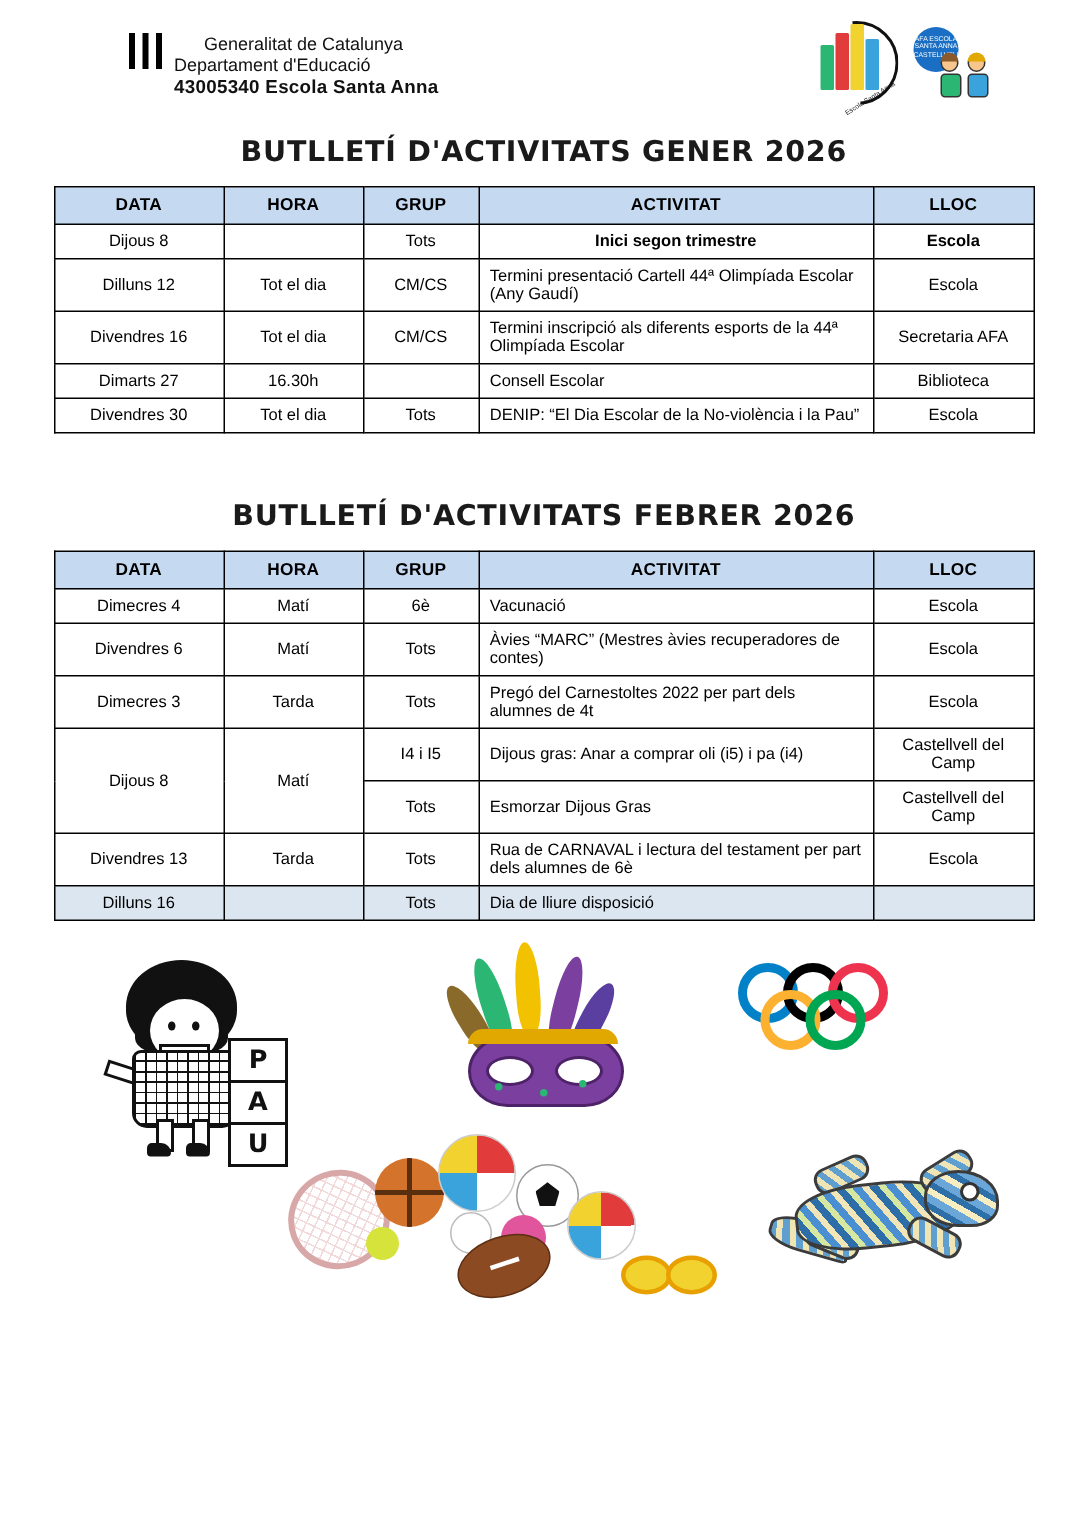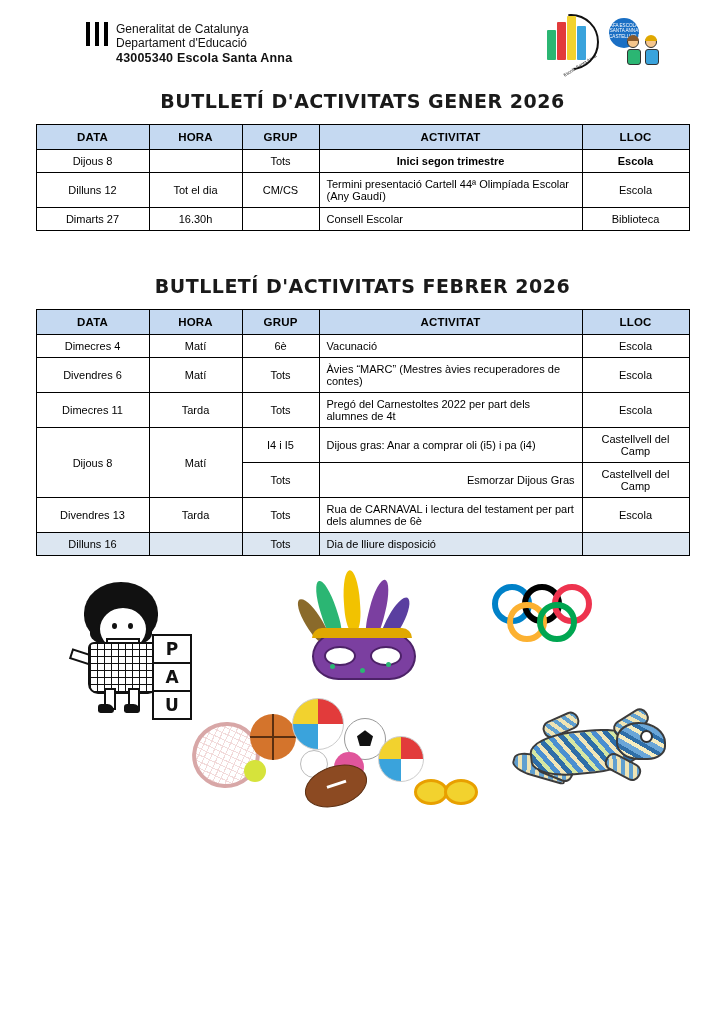--- a/index.html
+++ b/index.html
@@ -41,21 +41,21 @@
     display: block;
     width: 4px;
     background: #000;
   }
   .gencat-mark span:nth-child(2) { height: 100%; }
   .gencat-text {
     line-height: 1.18;
     font-size: 11.5px;
     color: #111;
   }
-  .gencat-text .l1 { font-size: 12px; }
+  .gencat-text .l1 { font-size: 12px; margin-left: 20px; }
   .gencat-text .l2 { font-size: 12px; }
   .gencat-text .l3 { font-weight: bold; font-size: 12.5px; letter-spacing: .2px; margin-top: 1px;}
 
   .logo-right {
     position: absolute;
     right: 60px;
     top: 12px;
     display: flex;
     align-items: flex-start;
     gap: 8px;
@@ -152,21 +152,21 @@
     letter-spacing: .2px;
     padding: 6px 4px;
   }
   .c-data  { width: 98px;  text-align: center; }
   .c-hora  { width: 78px;  text-align: center; }
   .c-grup  { width: 62px;  text-align: center; }
   .c-act   { width: 248px; text-align: left; }
   .c-lloc  { width: 92px;  text-align: center; }
   tr.shade td { background: #dce6f1; }
   td.bold-center { font-weight: bold; text-align: center; }
-  td.ct { text-align: right; }
+  td.ct { text-align: left; }
 
   
   .art-area {
     position: relative;
     height: 255px;
     margin-top: 16px;
   }
   
   .mafalda { position: absolute; left: 62px; top: 8px; width: 140px; height: 135px; }
   .maf-hair {
@@ -372,26 +372,40 @@
       <td class="c-lloc bold-center">Escola</td>
     </tr>
     <tr>
       <td class="c-data">Dilluns 12</td>
       <td class="c-hora">Tot el dia</td>
       <td class="c-grup">CM/CS</td>
       <td class="c-act">Termini presentació Cartell 44ª Olimpíada Escolar (Any Gaudí)</td>
       <td class="c-lloc">Escola</td>
     </tr>
     <tr>
+      <td class="c-data">Divendres 16</td>
+      <td class="c-hora">Tot el dia</td>
+      <td class="c-grup">CM/CS</td>
+      <td class="c-act">Termini inscripció als diferents esports de la 44ª Olimpíada Escolar</td>
+      <td class="c-lloc">Secretaria AFA</td>
+    </tr>
+    <tr>
       <td class="c-data">Dimarts 27</td>
       <td class="c-hora">16.30h</td>
       <td class="c-grup"></td>
       <td class="c-act">Consell Escolar</td>
       <td class="c-lloc">Biblioteca</td>
     </tr>
+    <tr>
+      <td class="c-data">Divendres 30</td>
+      <td class="c-hora">Tot el dia</td>
+      <td class="c-grup">Tots</td>
+      <td class="c-act">DENIP: “El Dia Escolar de la No-violència i la Pau”</td>
+      <td class="c-lloc">Escola</td>
+    </tr>
   </tbody>
 </table>
 
 <div class="doc-title" id="title-febrer">BUTLLETÍ D'ACTIVITATS FEBRER 2026</div>
 
 <table class="bulleti">
   <thead>
     <tr>
       <th class="c-data">DATA</th>
       <th class="c-hora">HORA</th>
@@ -409,21 +423,21 @@
       <td class="c-lloc">Escola</td>
     </tr>
     <tr>
       <td class="c-data">Divendres 6</td>
       <td class="c-hora">Matí</td>
       <td class="c-grup">Tots</td>
       <td class="c-act">Àvies “MARC” (Mestres àvies recuperadores de contes)</td>
       <td class="c-lloc">Escola</td>
     </tr>
     <tr>
-      <td class="c-data">Dimecres 11</td>
+      <td class="c-data">Dimecres 3</td>
       <td class="c-hora">Tarda</td>
       <td class="c-grup">Tots</td>
       <td class="c-act">Pregó del Carnestoltes 2022 per part dels alumnes de 4t</td>
       <td class="c-lloc">Escola</td>
     </tr>
     <tr>
       <td class="c-data" rowspan="2">Dijous 8</td>
       <td class="c-hora" rowspan="2">Matí</td>
       <td class="c-grup">I4 i I5</td>
       <td class="c-act">Dijous gras: Anar a comprar oli (i5) i pa (i4)</td>

